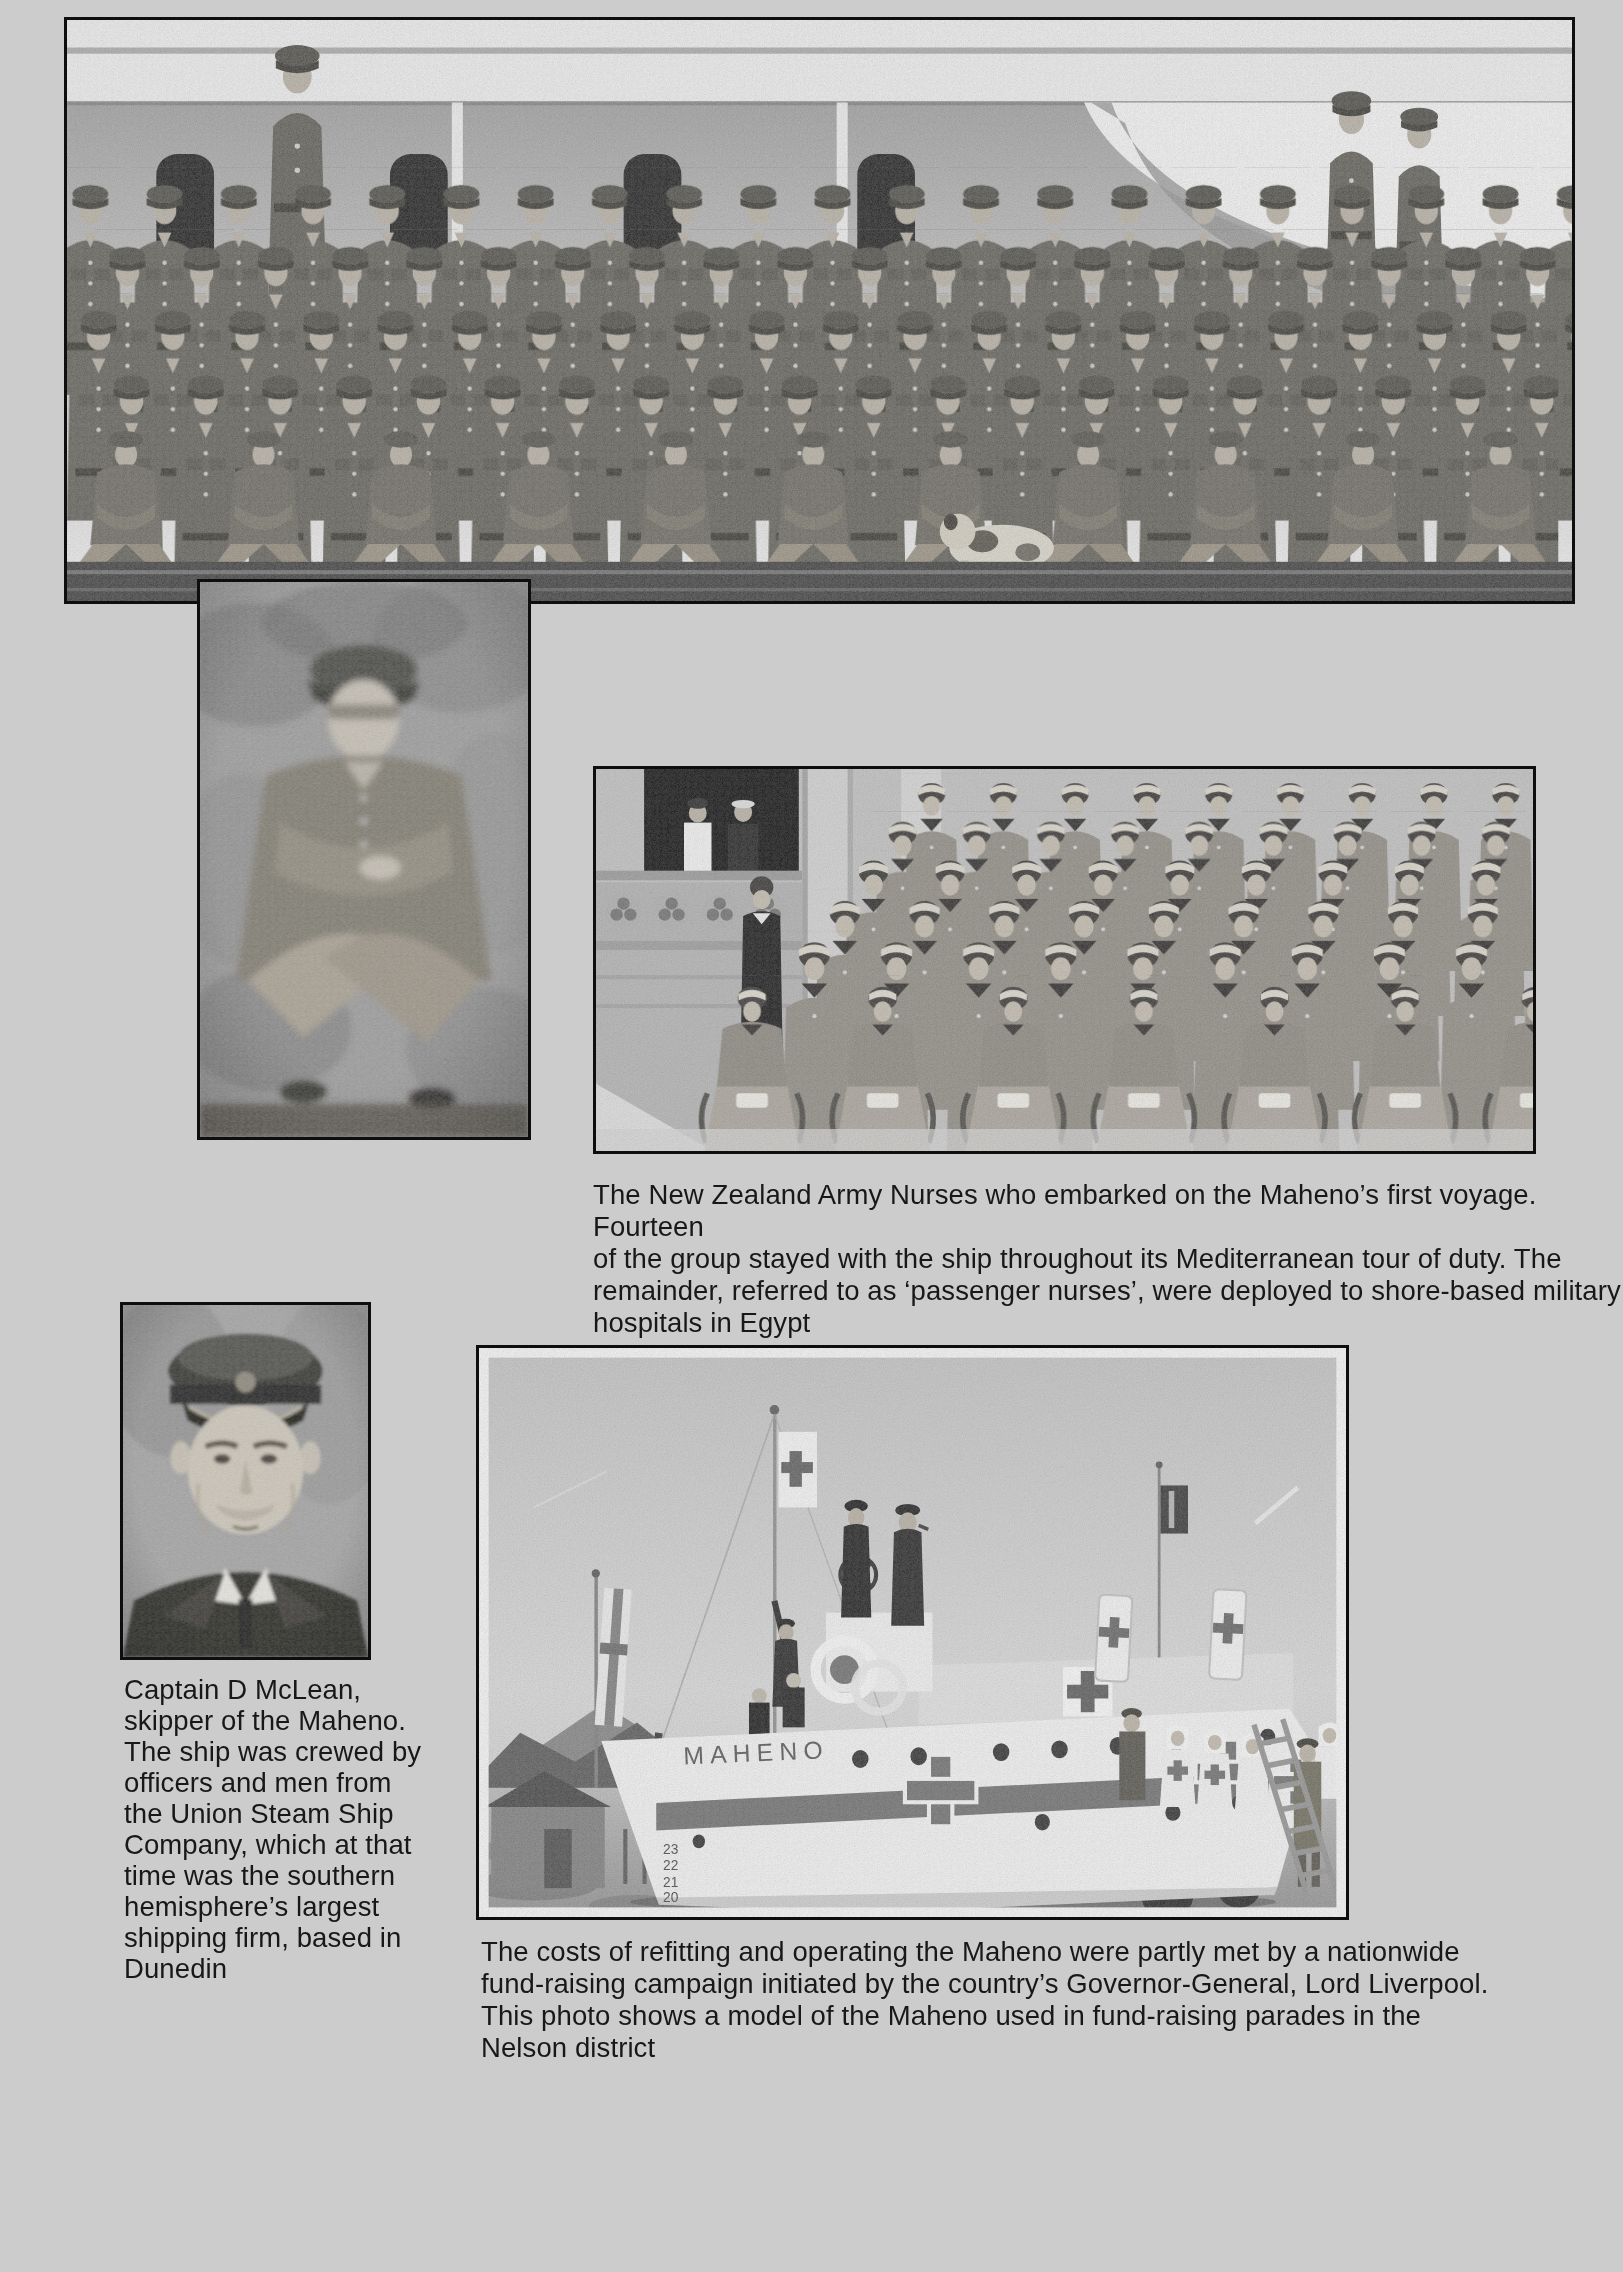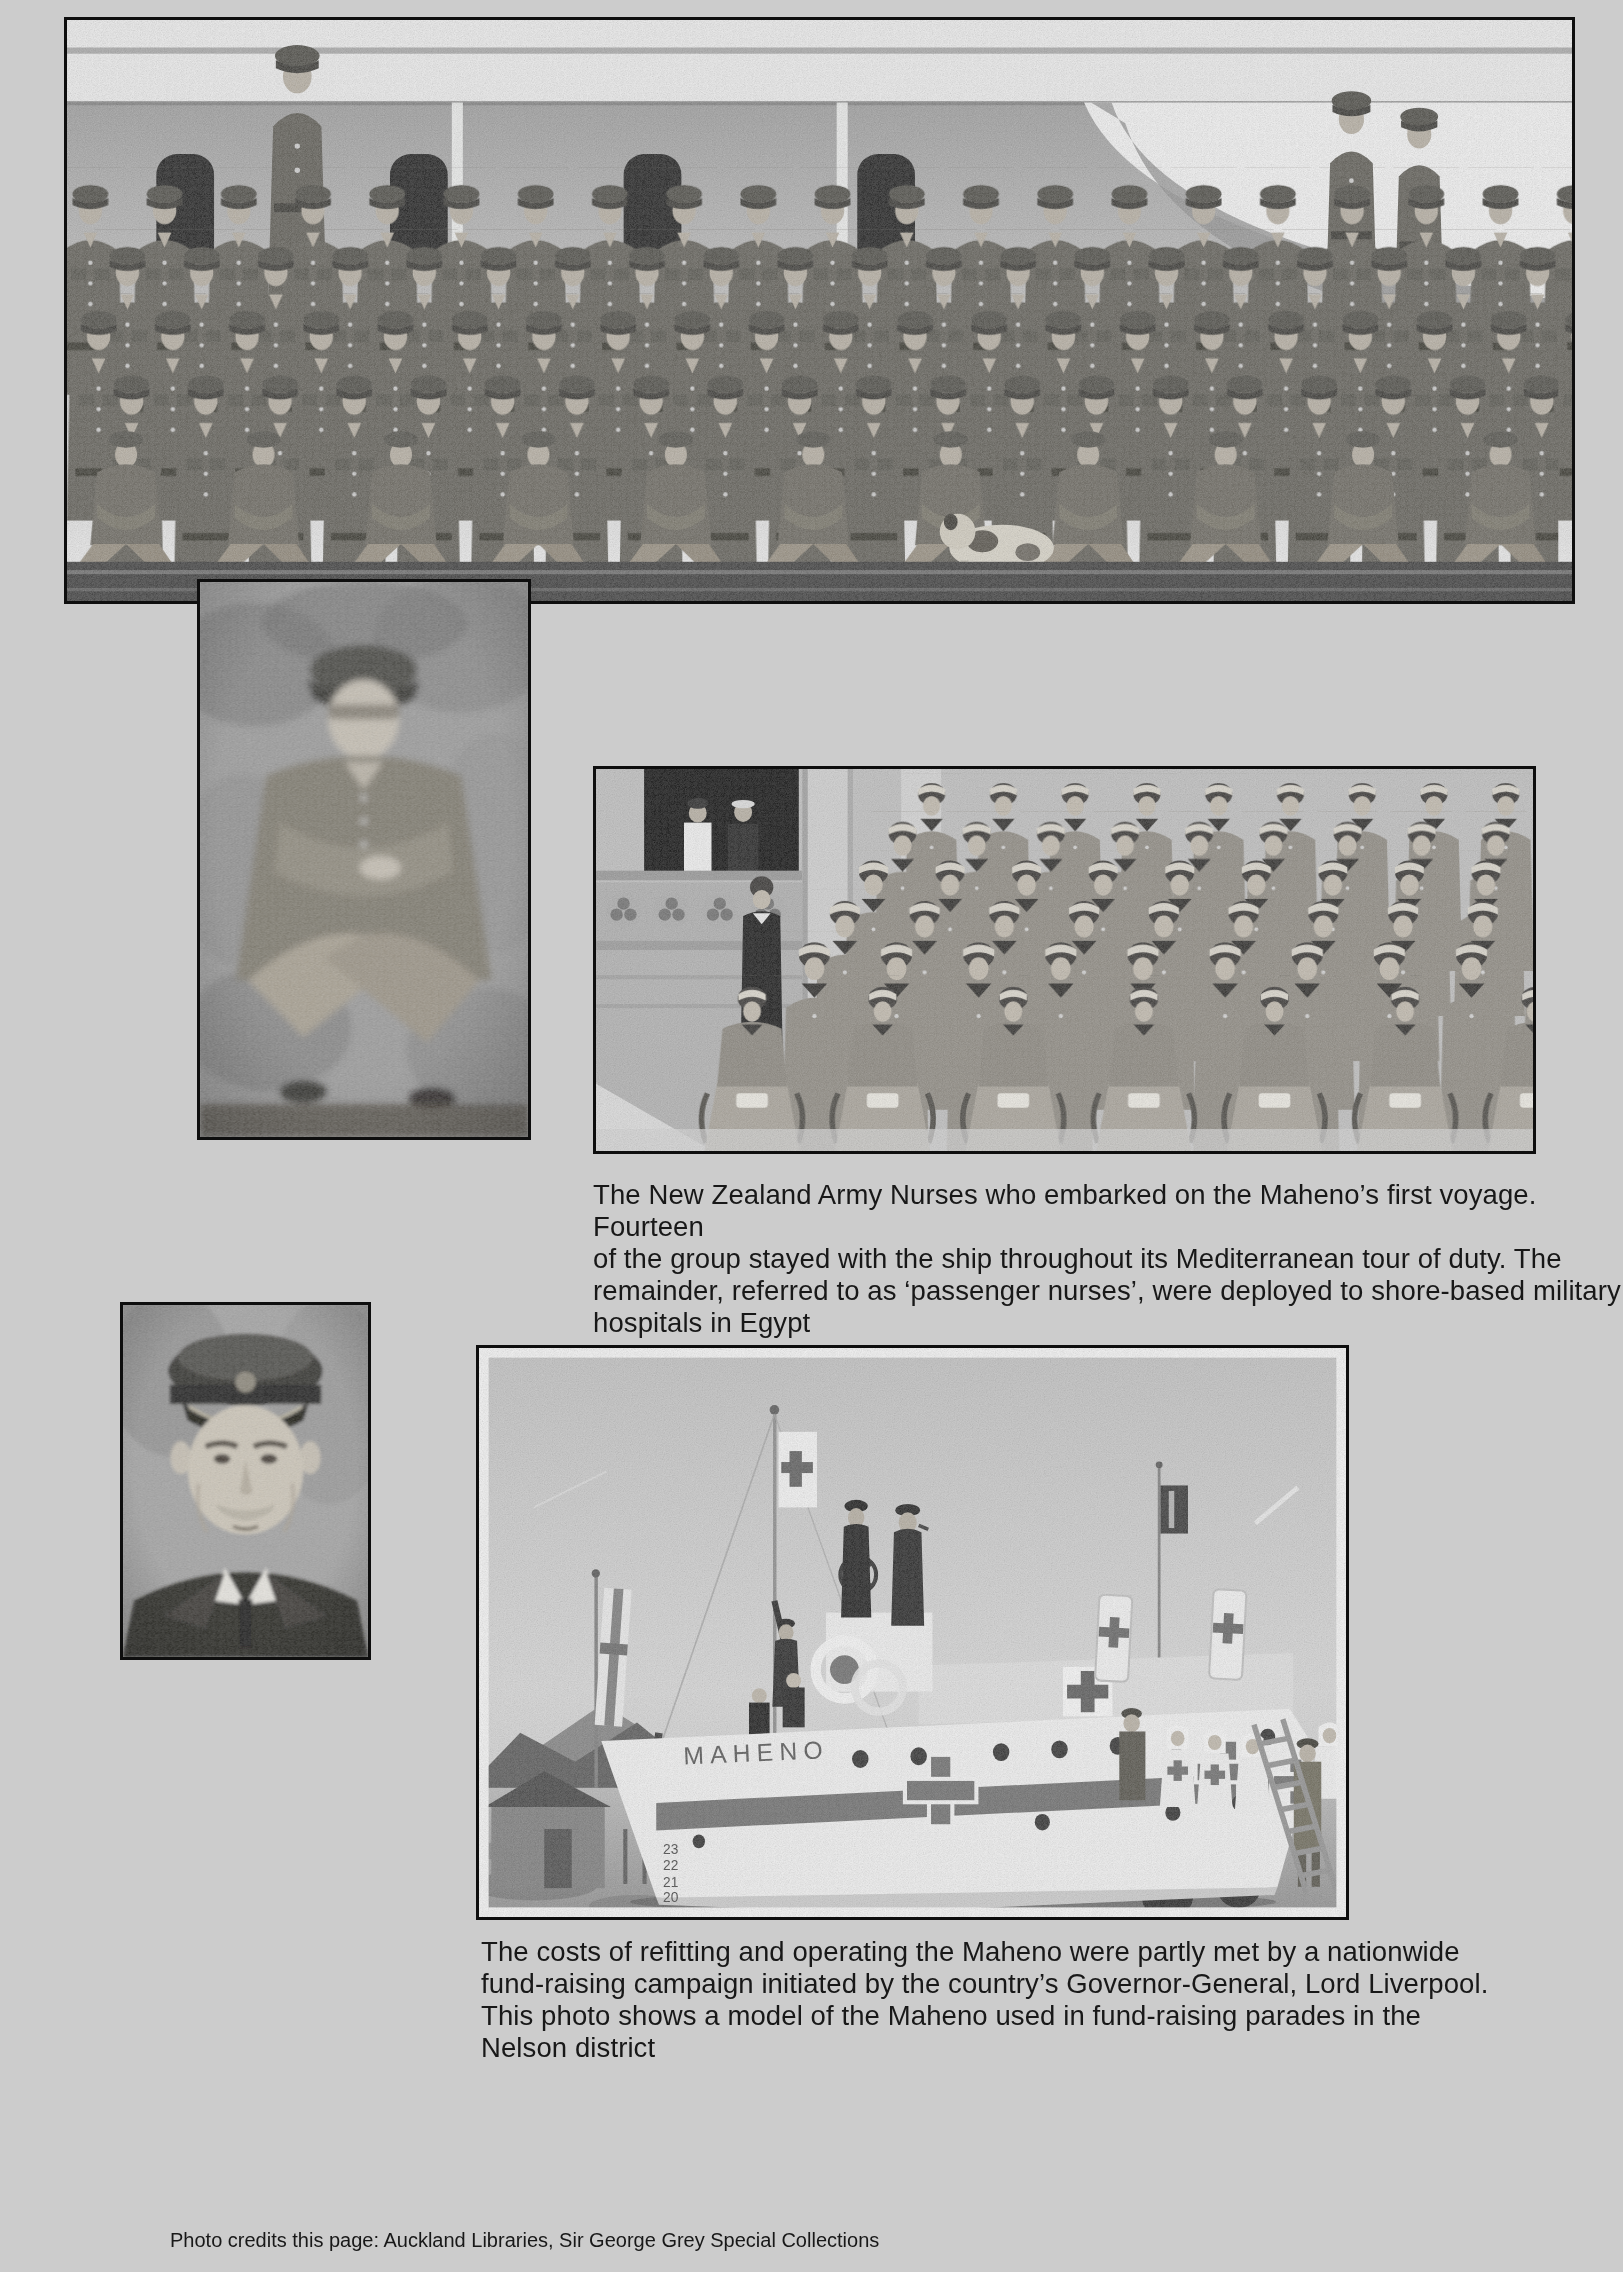--- a/index.html
+++ b/index.html
@@ -347,20 +347,30 @@
         <path d="M208,382 L178,436 L226,430 Z" fill="#e8e6e0"></path>
         <rect x="168" y="428" width="20" height="70" fill="#121212"></rect>
         <path d="M60,452 L148,390 L120,470 Z" fill="#35332f"></path>
         <path d="M296,452 L208,390 L236,470 Z" fill="#35332f"></path>
       </g>
       <rect width="356" height="512" fill="url(#vign)"></rect>
       <rect width="356" height="512" filter="url(#grain)" opacity="0.5"></rect>
     </svg>
   </figure>
 
+  <div class="caption cap-captain" style="color: rgb(24, 24, 24);">Captain D McLean,
+skipper of the Maheno.
+The ship was crewed by
+officers and men from
+the Union Steam Ship
+Company, which at that
+time was the southern
+hemisphere’s largest
+shipping firm, based in
+Dunedin</div>
 
   <figure class="photo photo-float" style="border-color: rgb(14, 14, 14);">
     <svg width="100%" height="100%" viewBox="0 0 1262 828" preserveAspectRatio="none">
       <rect width="1262" height="828" fill="url(#skyG)"></rect>
       <line x1="1130" y1="255" x2="1192" y2="203" stroke="#e9e9e9" stroke-width="7" opacity="0.9"></line>
       <line x1="80" y1="232" x2="185" y2="180" stroke="#e6e6e6" stroke-width="3" opacity="0.5"></line>
 
       <path d="M60,600 L180,518 L330,612 Z" fill="#757575" opacity="0.85"></path>
       <path d="M0,622 L60,560 L140,602 L230,545 L300,602 L360,576 L420,642 L420,700 L0,700 Z" fill="#5a5a5a"></path>
 
@@ -541,16 +551,15 @@
       <rect x="7" y="7" width="1248" height="814" fill="none" stroke="#f0f0f0" stroke-width="14"></rect>
       <rect width="1262" height="828" filter="url(#grain)" opacity="0.45"></rect>
     </svg>
   </figure>
 
   <div class="caption cap-float" style="color: rgb(24, 24, 24);">The costs of refitting and operating the Maheno were partly met by a nationwide
 fund-raising campaign initiated by the country’s Governor-General, Lord Liverpool.
 This photo shows a model of the Maheno used in fund-raising parades in the
 Nelson district</div>
 
-  <div class="credits" style="color: rgb(24, 24, 24);">Photo credits this page: Auckland Libraries, Sir George Grey Special Collections</div>
 
 </div>
 
 
 </body></html>

